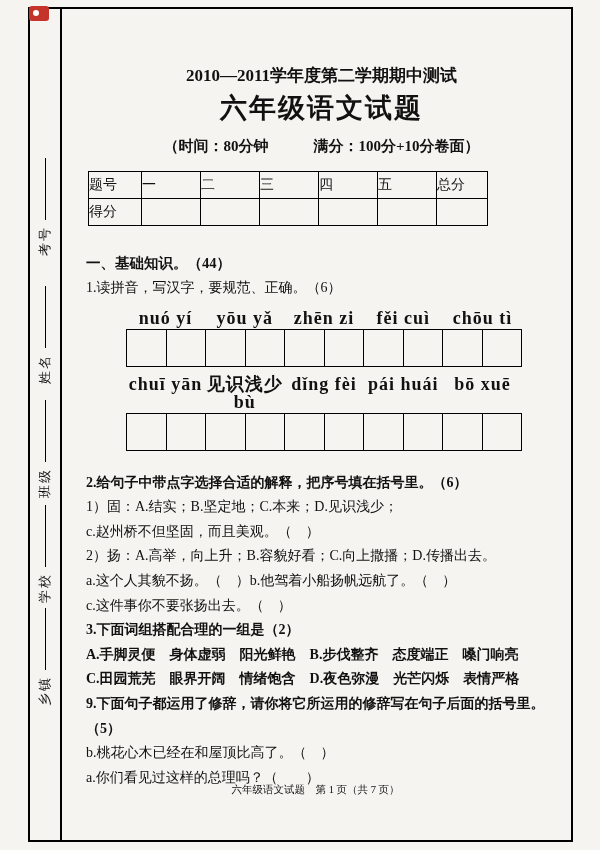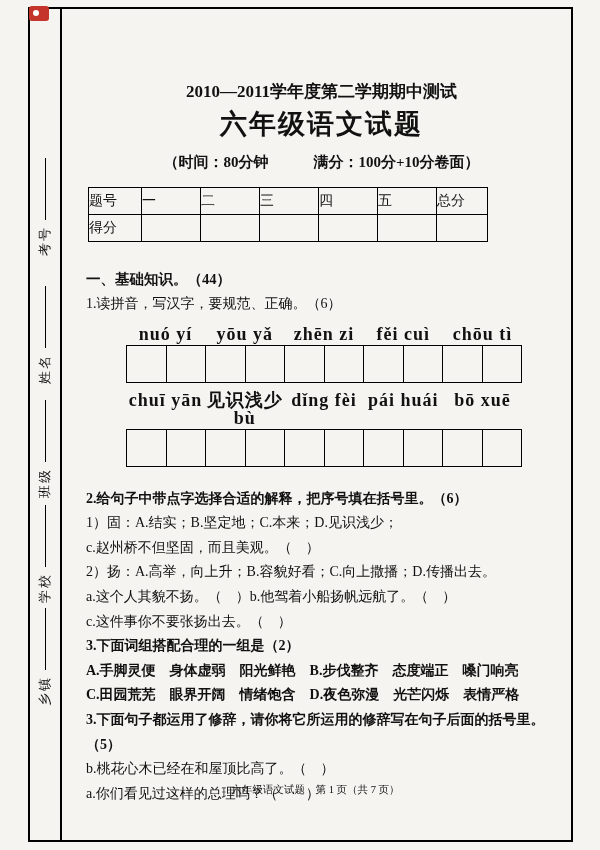--- a/index.html
+++ b/index.html
@@ -32,21 +32,21 @@
   .side-item {
     position:absolute; left:-45px; width:120px; height:30px;
     transform:rotate(-90deg); transform-origin:center;
     display:flex; flex-direction:row; align-items:center; justify-content:center;
     gap:6px; font-size:13px; letter-spacing:2px; white-space:nowrap;
   }
   .side-blank { width:62px; height:0; border-bottom:1.5px solid #000; }
   
   .content {
     position:absolute; left:30px; top:0; right:0; bottom:0;
-    padding:16px 14px 0 26px; box-sizing:border-box;
+    padding:0 14px 0 26px; box-sizing:border-box;
   }
   .hdr { text-align:center; }
   .subtitle { margin-top:56px; font-size:17px; font-weight:bold; line-height:22px; }
   .title { margin-top:4px; font-size:27px; font-weight:bold; line-height:34px; letter-spacing:2px; }
   .info { margin-top:10px; font-size:15px; font-weight:bold; line-height:22px; }
   table.score { border-collapse:collapse; margin:14px 0 0 2px; table-layout:fixed; }
   table.score td {
     border:1.5px solid #000; height:26px; 
     font-size:14px; padding:0;
   }
@@ -186,21 +186,21 @@
       <p class="line">c.这件事你不要张扬出去。（　）</p>
     </div>
 
     <div>
       <p class="line bold">3.下面词组搭配合理的一组是（2）</p>
       <p class="line bold">A.手脚灵便　身体虚弱　阳光鲜艳　B.步伐整齐　态度端正　嗓门响亮</p>
       <p class="line bold">C.田园荒芜　眼界开阔　情绪饱含　D.夜色弥漫　光芒闪烁　表情严格</p>
     </div>
 
     <div>
-      <p class="line bold">3.下面句子都运用了修辞，请你将它所运用的修辞写在句子后面的括号里。</p>
+      <p class="line bold">9.下面句子都运用了修辞，请你将它所运用的修辞写在句子后面的括号里。</p>
       <p class="line bold">（5）</p>
       <p class="line">b.桃花心木已经在和屋顶比高了。（　）</p>
       <p class="line">a.你们看见过这样的总理吗？（　　）</p>
     </div>
 
   </div>
 
   <div class="footer">六年级语文试题　第 1 页（共 7 页）</div>
 
 </div>

